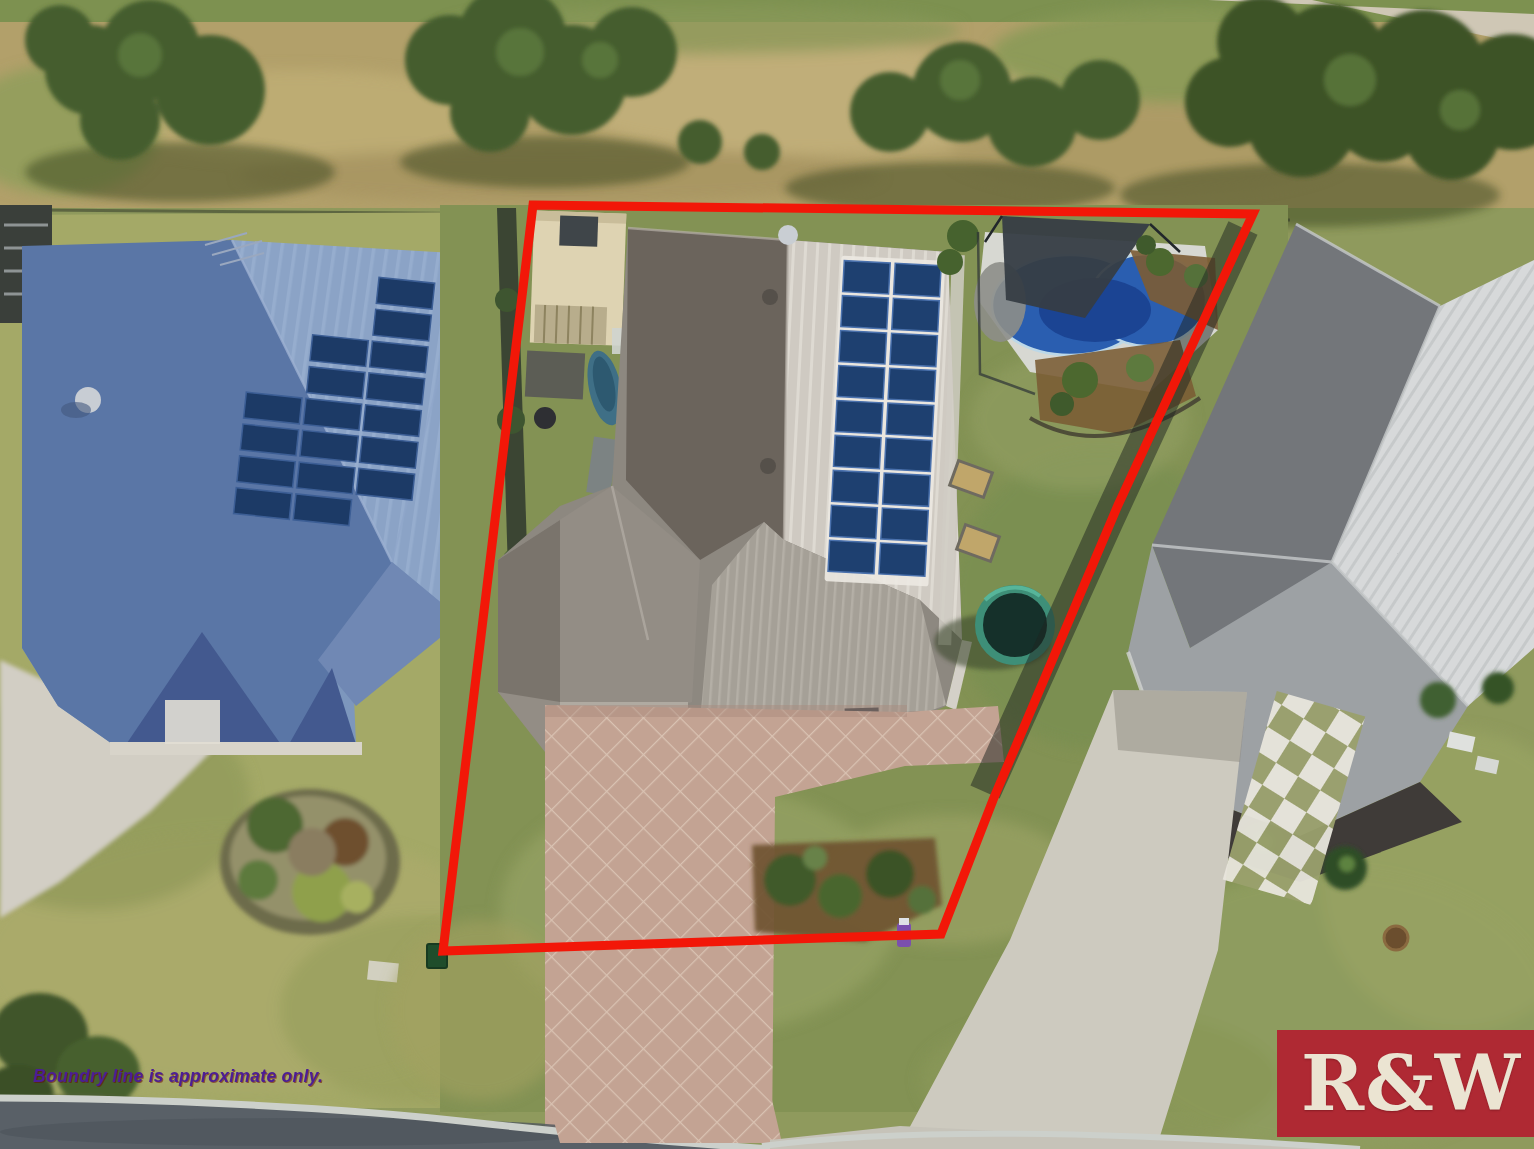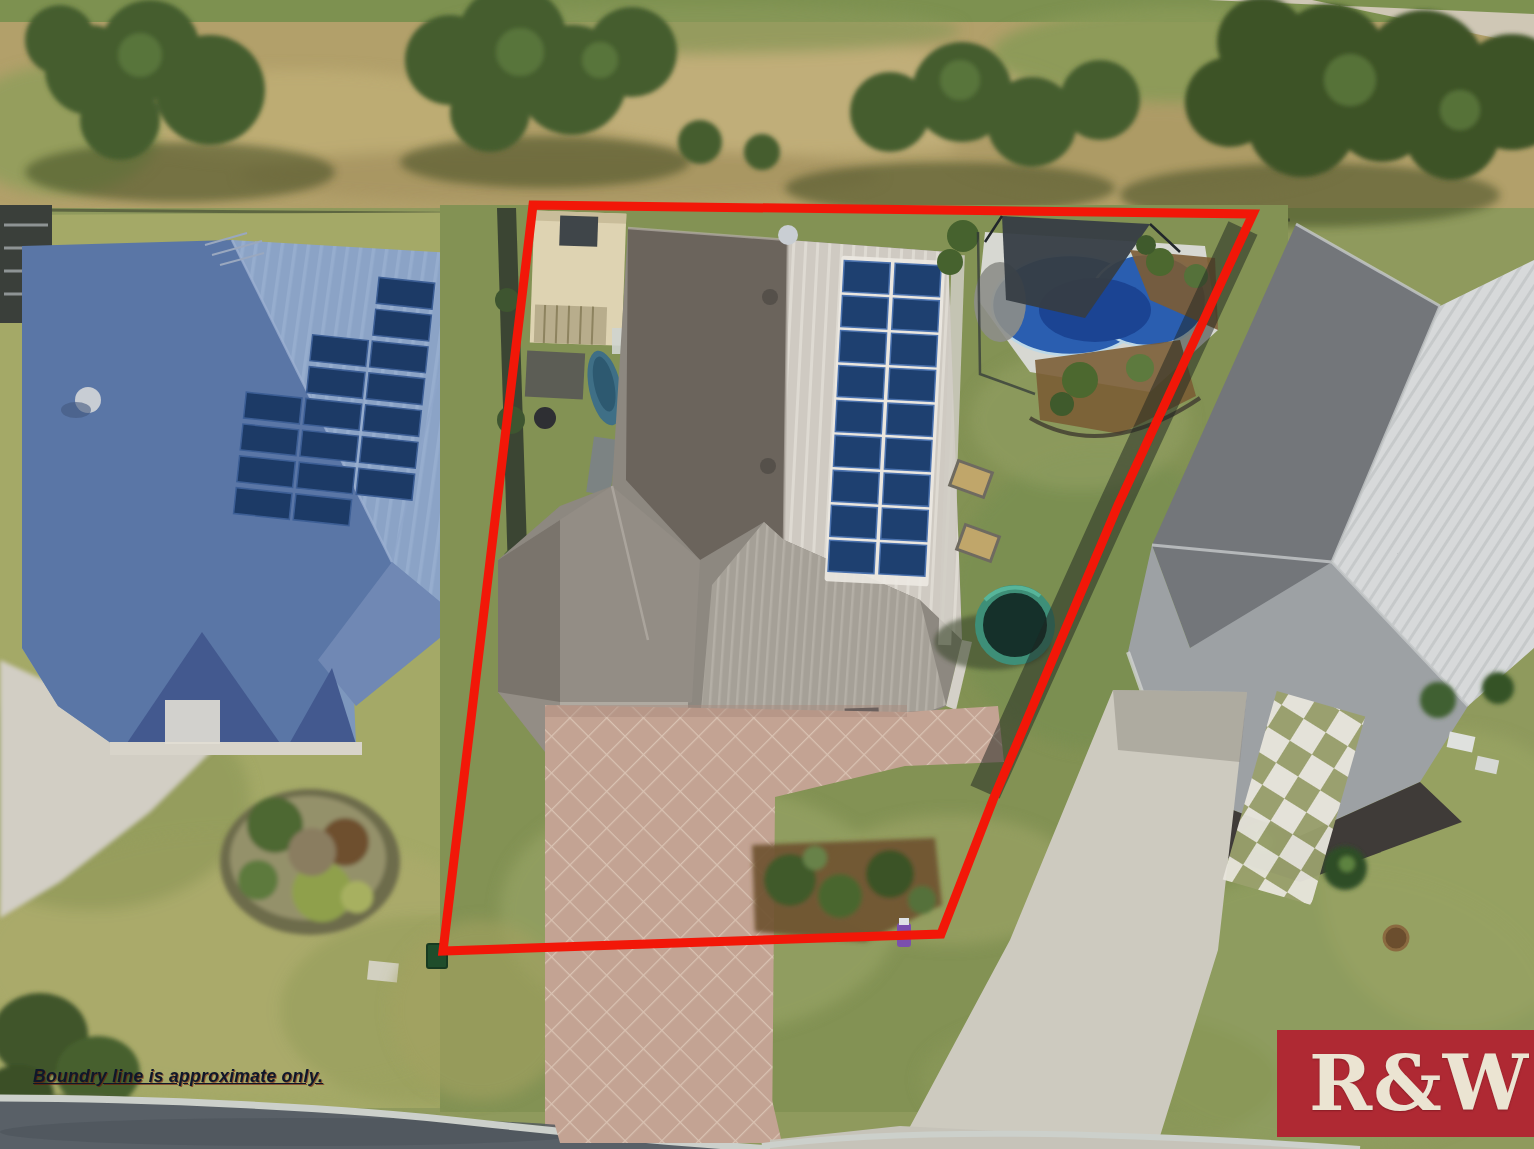--- a/index.html
+++ b/index.html
@@ -1,25 +1,25 @@
 <!DOCTYPE html>
 <html><head>
 <meta charset="utf-8">
 <style>
   html,body{margin:0;padding:0;background:#1c1c1c;}
   .stage{position:relative;width:1534px;height:1149px;overflow:hidden;margin:0 auto;
          background:#8f9a5d;font-family:"Liberation Sans",sans-serif;}
   .stage svg{position:absolute;left:0;top:0;}
   .disclaimer{position:absolute;left:33px;top:1066px;font-style:italic;font-weight:700;
-              font-size:17.5px;letter-spacing:.3px;color:#0f172a;
-              text-shadow:1px 1px 0 rgba(110,12,6,.55);white-space:nowrap;text-decoration:underline;}
+              font-size:17.5px;letter-spacing:.3px;color:#4c1d95;
+              text-shadow:1px 1px 0 rgba(110,12,6,.55);white-space:nowrap;}
   .logo{position:absolute;left:1277px;top:1030px;width:280px;height:107px;
         background:rgba(180,22,44,.86);display:flex;align-items:center;}
   .logo span{font-family:"DejaVu Serif",serif;font-weight:700;font-size:76px;
-             color:#ebe4d2;padding-left:32px;letter-spacing:1px;
+             color:#ebe4d2;padding-left:24px;letter-spacing:1px;
              text-shadow:0 1px 2px rgba(60,0,10,.35);line-height:1;}
 </style>
 </head>
 <body>
 
 <div class="stage">
 <svg width="1534" height="1149" viewBox="0 0 1534 1149">
   <defs>
     <filter id="b2" x="-20%" y="-20%" width="140%" height="140%">
           <feGaussianBlur stdDeviation="2"></feGaussianBlur>

